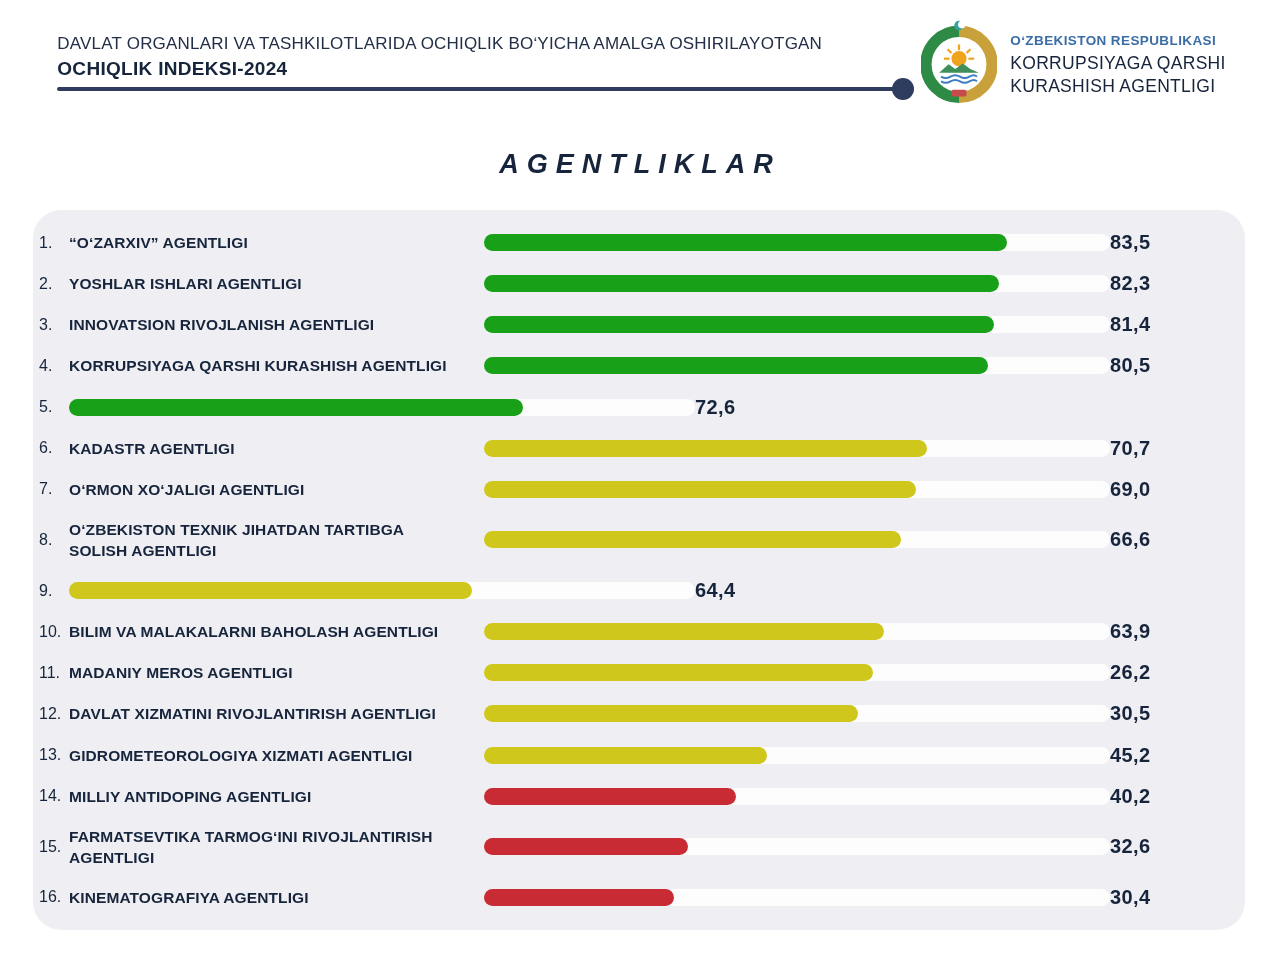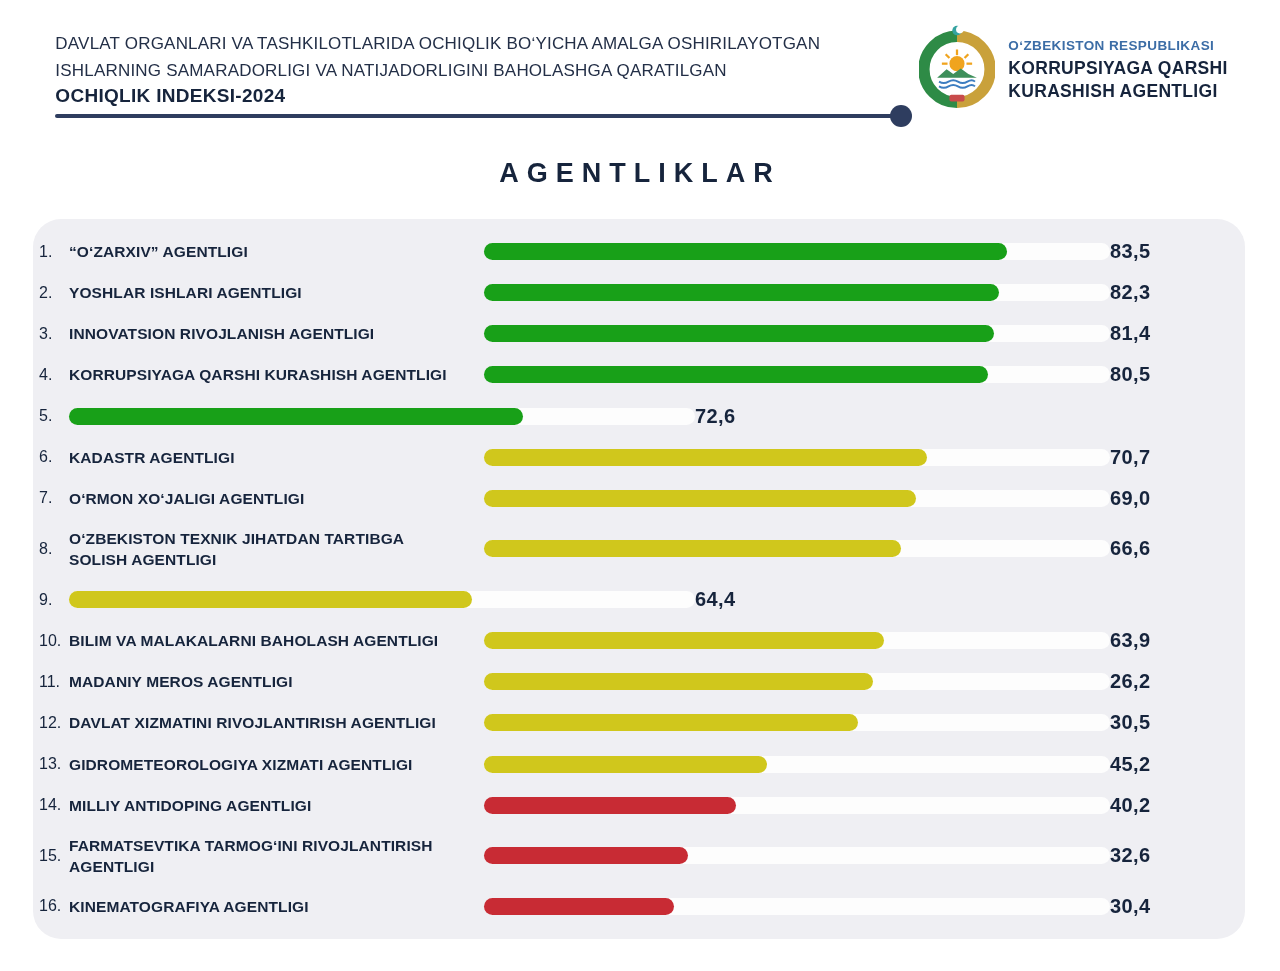--- a/index.html
+++ b/index.html
@@ -12,44 +12,43 @@
   .header { display:flex; justify-content:center; padding:30px 34px 0 37px; }
   .header-left { width:864px; }
   .h-line { font-size:17px; line-height:27px; font-weight:400; color:#232F47; letter-spacing:.2px; }
   .h-bold { font-size:19px; line-height:24px; font-weight:700; color:#16243C; letter-spacing:.3px; }
   .rule { position:relative; margin-top:6px; height:4px; width:845px; background:#2E3D5F; border-radius:2px; }
   .rule .dot { position:absolute; right:-12px; top:-9px; width:22px; height:22px; border-radius:50%; background:#2E3D5F; }
 
   .header-right { display:flex; align-items:center; gap:13px; margin-top:-12px; }
   .org { padding-top:4px; }
   .org-republic { font-size:13.5px; font-weight:700; color:#3C6DA6; letter-spacing:.4px; margin-bottom:4px; }
-  .org-agency { font-size:17.5px; font-weight:700; color:#16243C; line-height:23px; letter-spacing:.3px; }
+  .org-agency { font-size:17.5px; font-weight:400; color:#16243C; line-height:23px; letter-spacing:.3px; }
 
   .title { text-align:center; font-size:27px; font-weight:700; letter-spacing:8px;
-           color:#16243C; margin:40px 0 30px 0; }
+           color:#16243C; margin:40px 0 30px 0;font-style:italic; }
 
   .card { margin-left:33px; width:1212px; height:720px; box-sizing:border-box;
           background:#EFEFF3; border-radius:28px;
           display:flex; flex-direction:column; justify-content:space-around; padding:12px 0; }
 
   .row { display:flex; align-items:center; padding-left:6px; }
   .num { width:30px; flex:none; font-size:16px; font-weight:400; color:#16243C; }
   .label { width:415px; flex:none; font-size:15.5px; font-weight:700; line-height:21px;
            color:#16243C; white-space:pre-line; letter-spacing:.1px; }
   .track { width:626px; flex:none; height:17px; background:#FDFDFD; border-radius:9px; }
   .bar { height:17px; border-radius:9px; }
   .value { flex:1; text-align:left; padding-right:36px; font-size:20px; font-weight:700; letter-spacing:.4px; }
 </style>
 </head>
 <body>
 
 <div class="header">
   <div class="header-left">
     <div class="h-line">DAVLAT ORGANLARI VA TASHKILOTLARIDA OCHIQLIK BOʻYICHA AMALGA OSHIRILAYOTGAN</div>
-    <div class="h-line">ISHLARNING SAMARADORLIGI VA NATIJADORLIGINI BAHOLASHGA QARATILGAN</div>
     <div class="h-bold">OCHIQLIK INDEKSI-2024</div>
     <div class="rule">
       <span class="dot"></span>
     </div>
   </div>
   <div class="header-right">
     <span>
       <svg viewBox="0 0 80 92" width="76" height="87">
         <path d="M40 14 A34 34 0 0 1 40 84" fill="none" stroke="#C9A13B" stroke-width="12"></path>
         <path d="M40 14 A34 34 0 0 0 40 84" fill="none" stroke="#2E8B46" stroke-width="12"></path>

